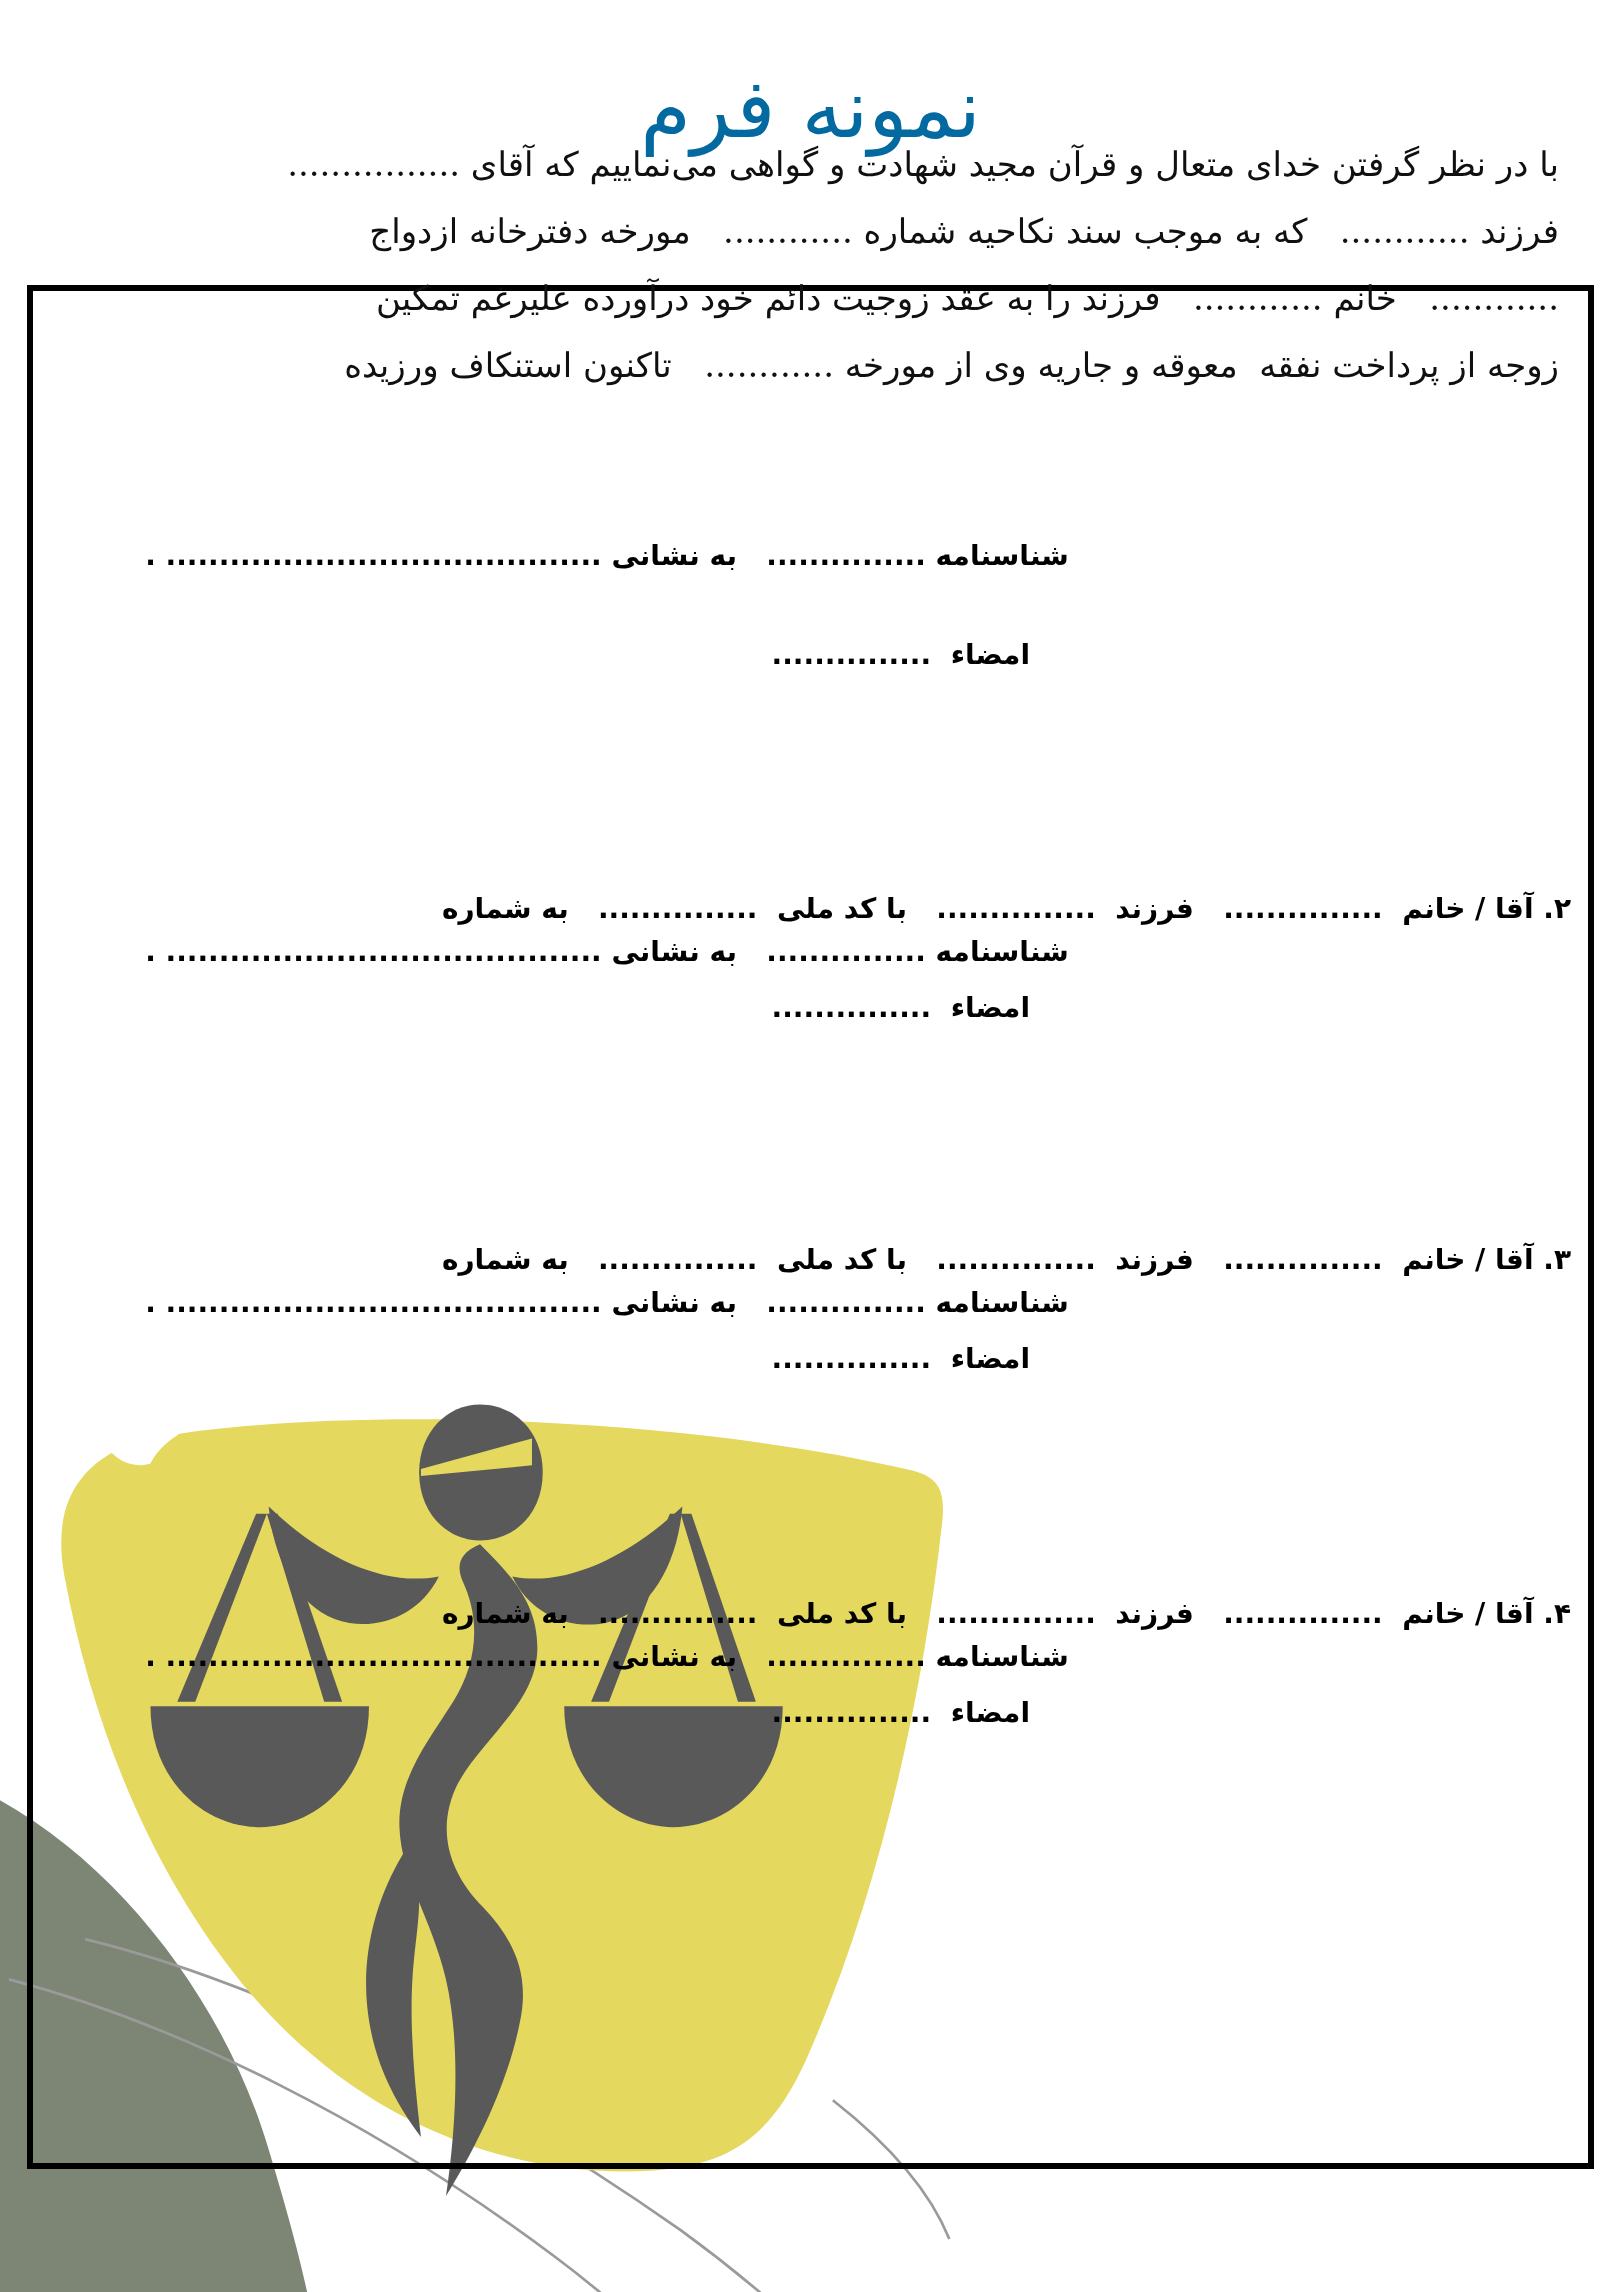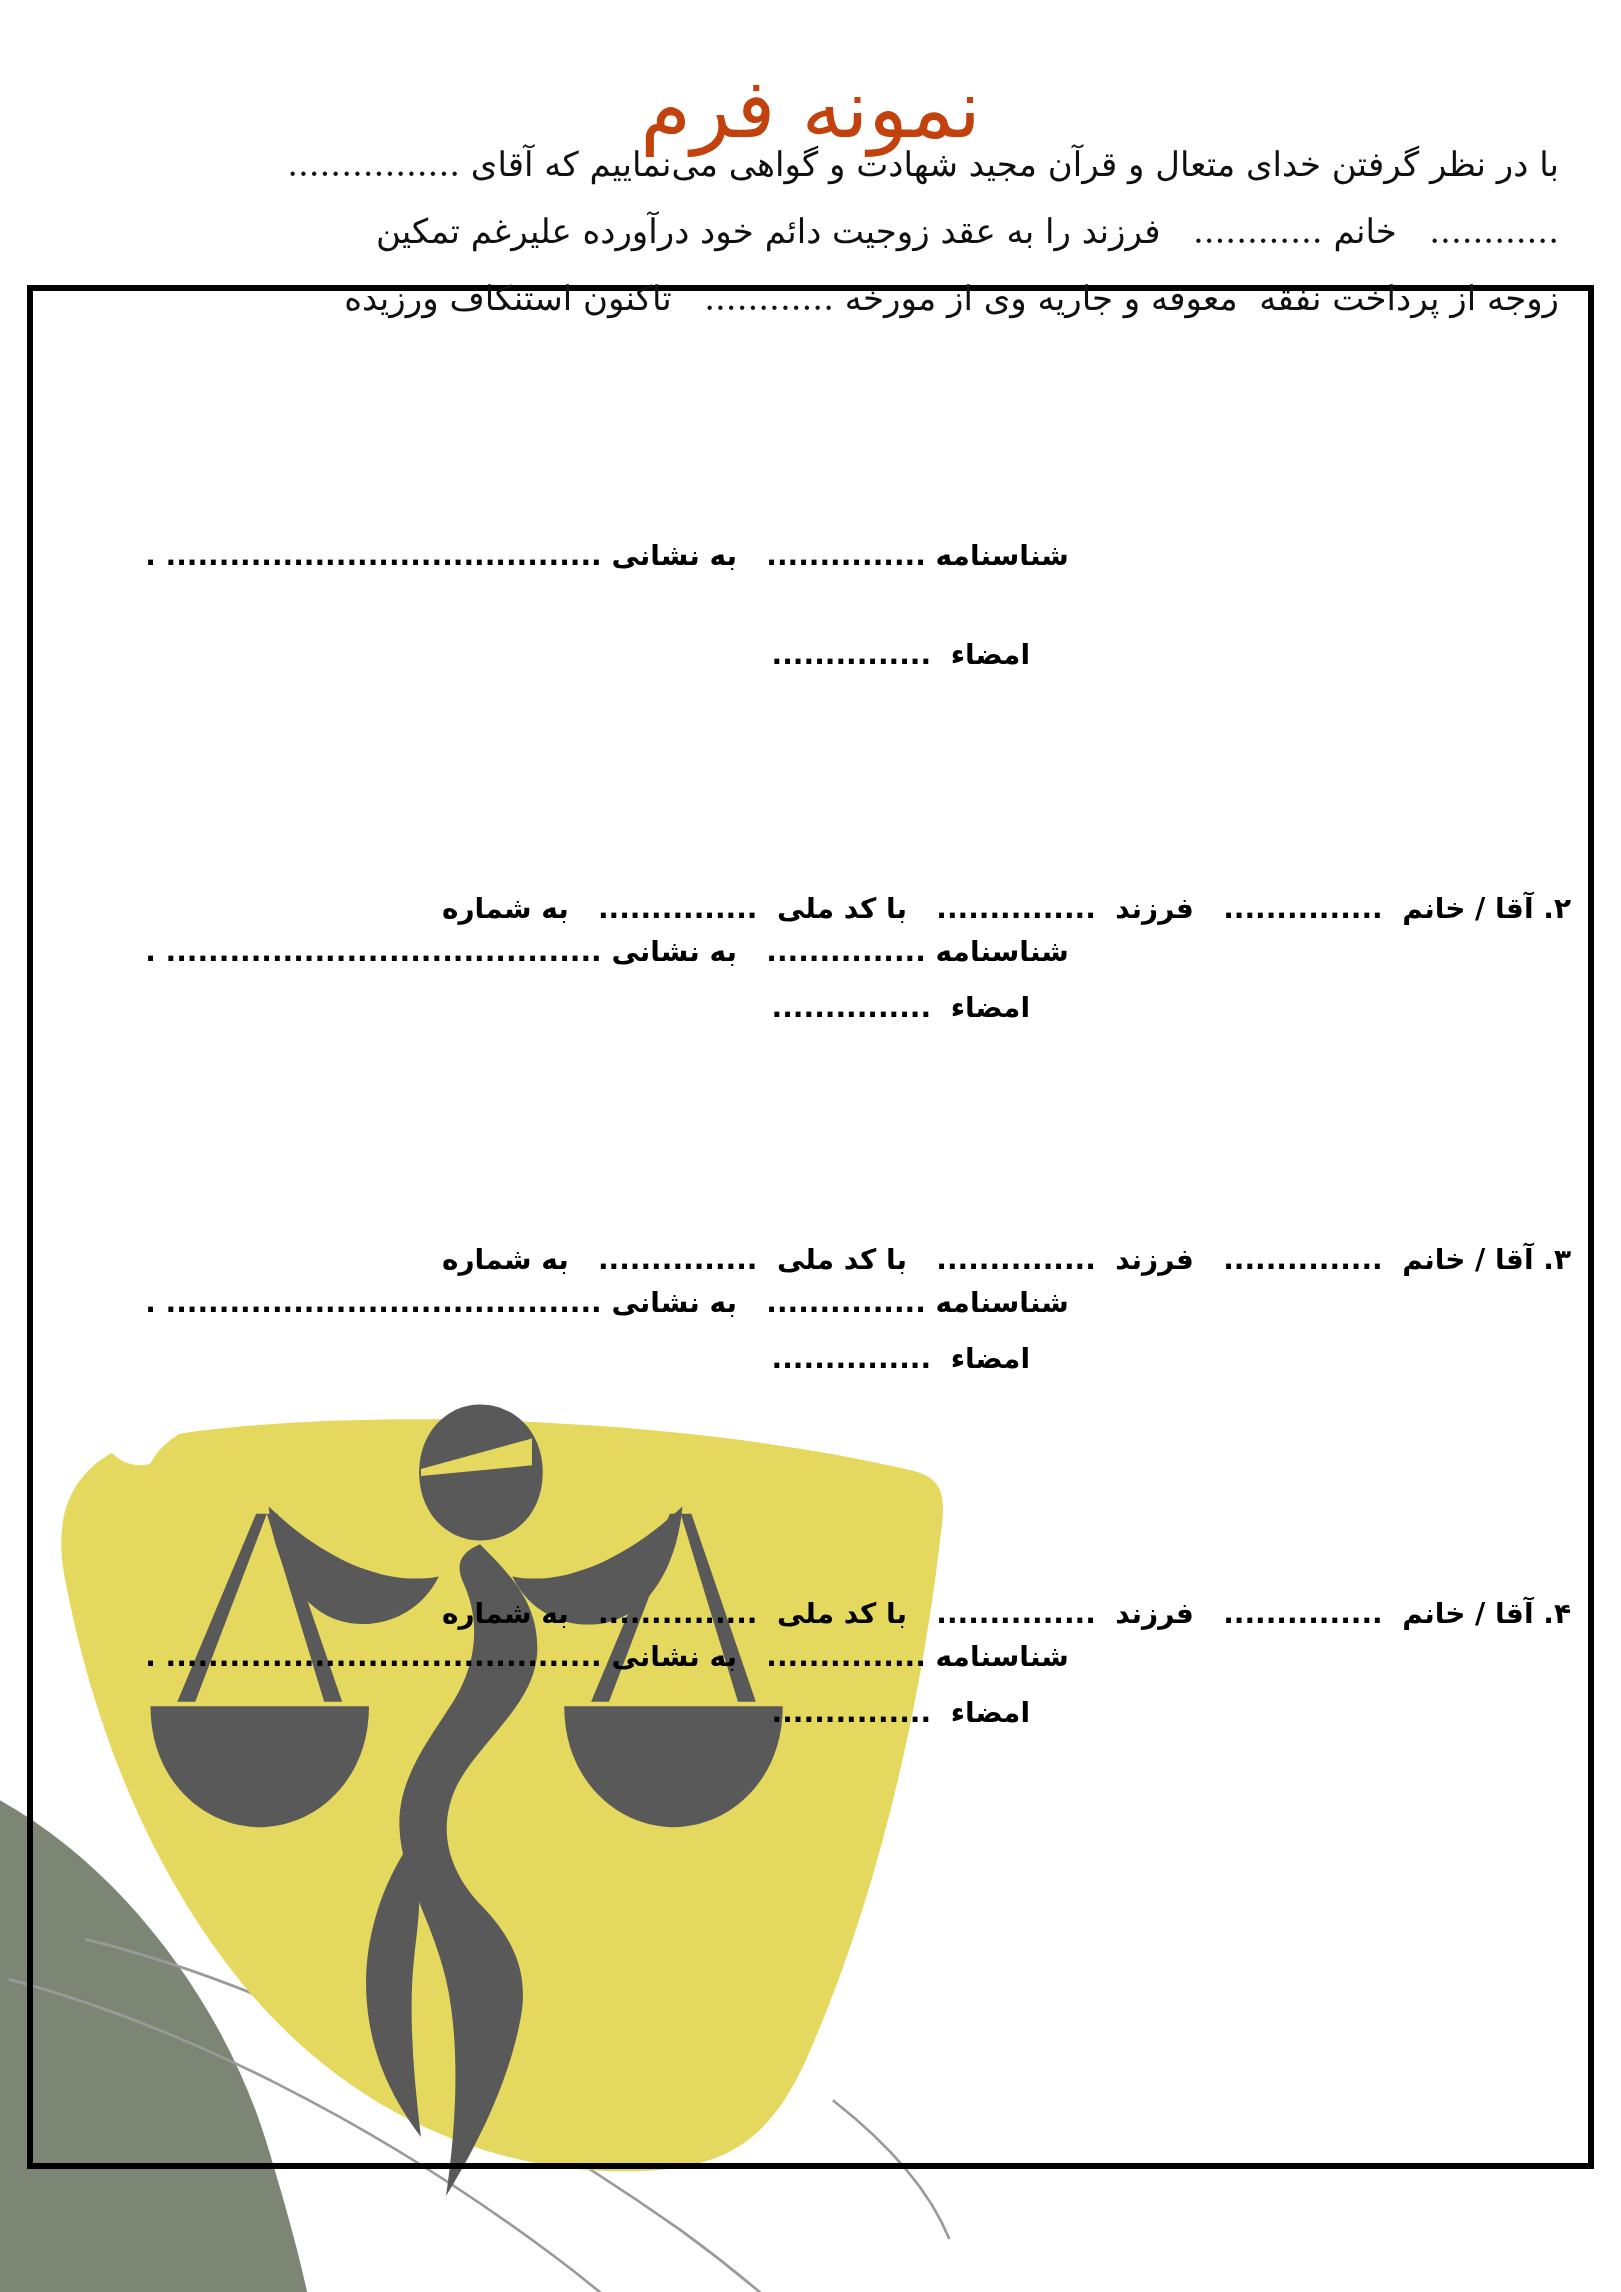--- a/index.html
+++ b/index.html
@@ -21,21 +21,21 @@
   
   .title {
     position: absolute;
     top: 64px;
     left: 0;
     width: 1621px;
     text-align: center;
     font-family: "DejaVu Sans", sans-serif;
     font-size: 82px;
     font-weight: 400;
-    color: #c2410c;
+    color: #0369a1;
     direction: rtl;
     letter-spacing: 0.9px;
     line-height: 1.1;
   }
 
   
   .decor-layer {
     position: absolute;
     left: 0;
     top: 0;
@@ -209,20 +209,21 @@
                C 416 2300, 440 2346, 470 2386
                C 462 2320, 456 2250, 462 2190
                C 468 2132, 476 2096, 450 2070 Z"></path>
     </g>
   </svg>
 
   <div class="form-box"></div>
 
   <div class="intro">
     <p>با در نظر گرفتن خدای متعال و قرآن مجید شهادت و گواهی می‌نماییم که آقای ................</p>
+    <p>فرزند ............   که به موجب سند نکاحیه شماره ............   مورخه دفترخانه ازدواج</p>
     <p>............   خانم ............   فرزند را به عقد زوجیت دائم خود درآورده علیرغم تمکین</p>
     <p>زوجه از پرداخت نفقه  معوقه و جاریه وی از مورخه ............   تاکنون استنکاف ورزیده</p>
   </div>
 
   <div class="witness wb1">
     <div class="w-line second">شناسنامه ...............   به نشانی ......................................... .</div>
   </div>
   <div class="witness sg1">
     <div class="w-sign">امضاء  ...............</div>
   </div>

